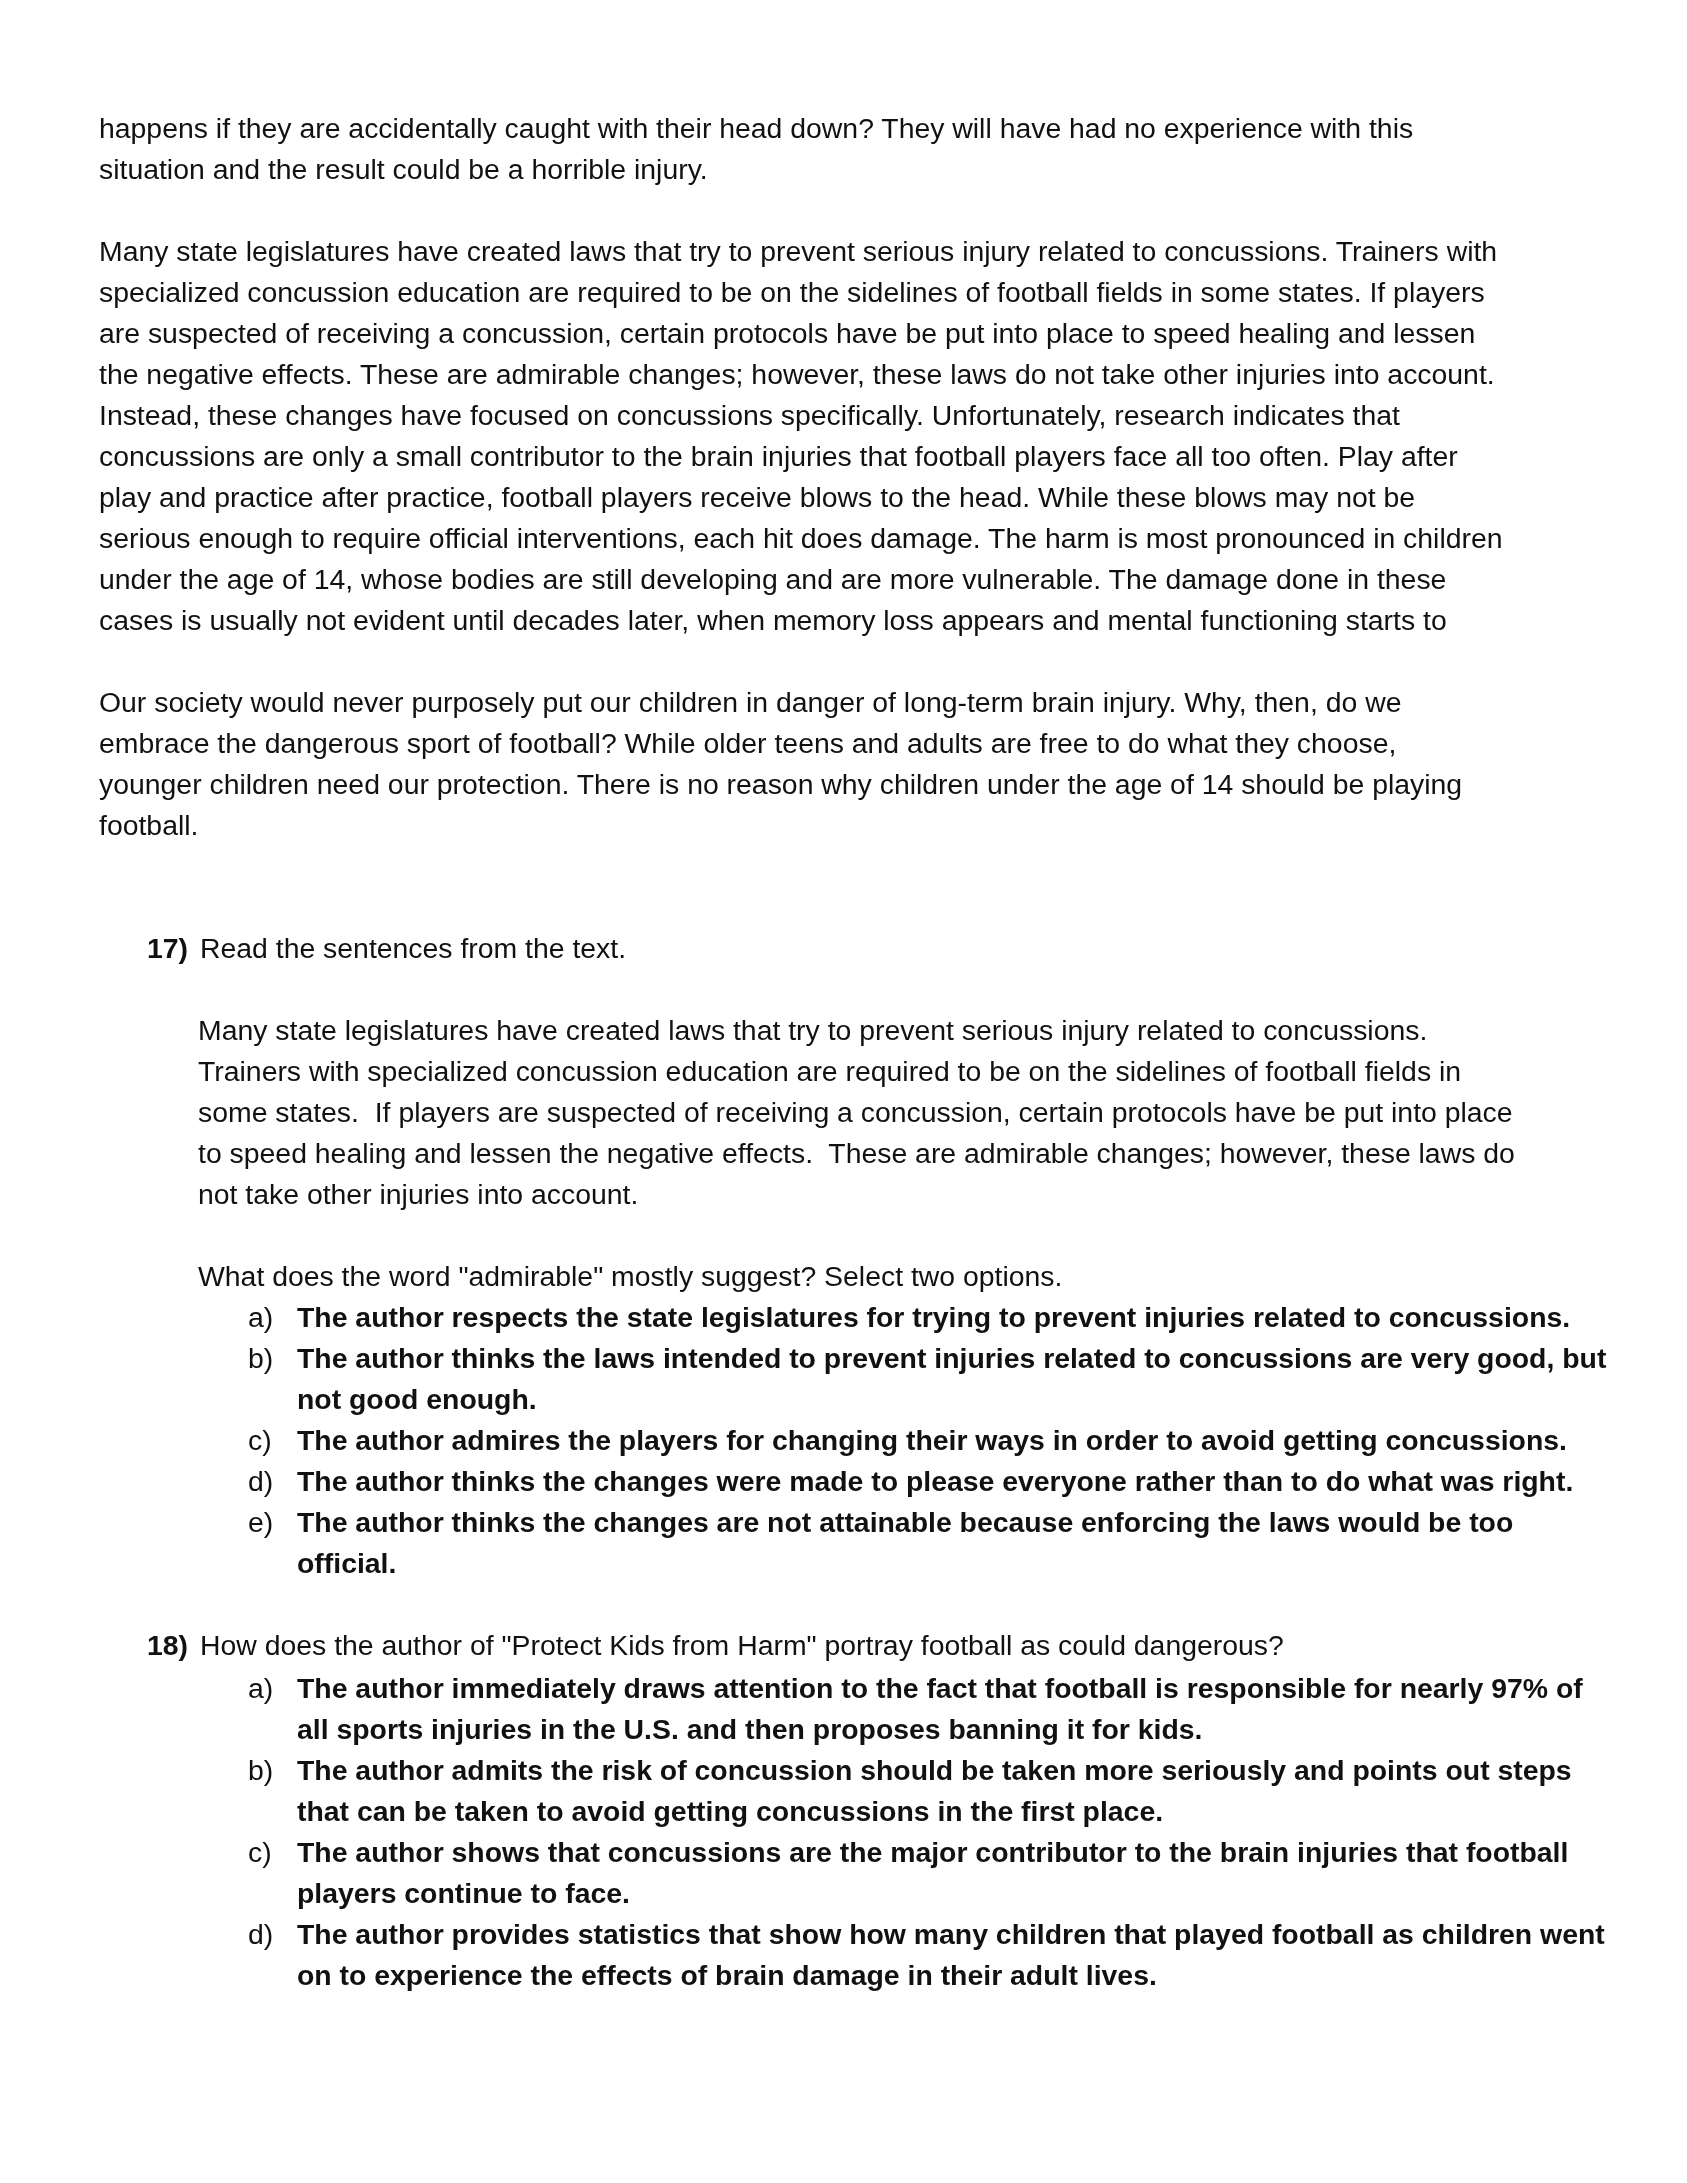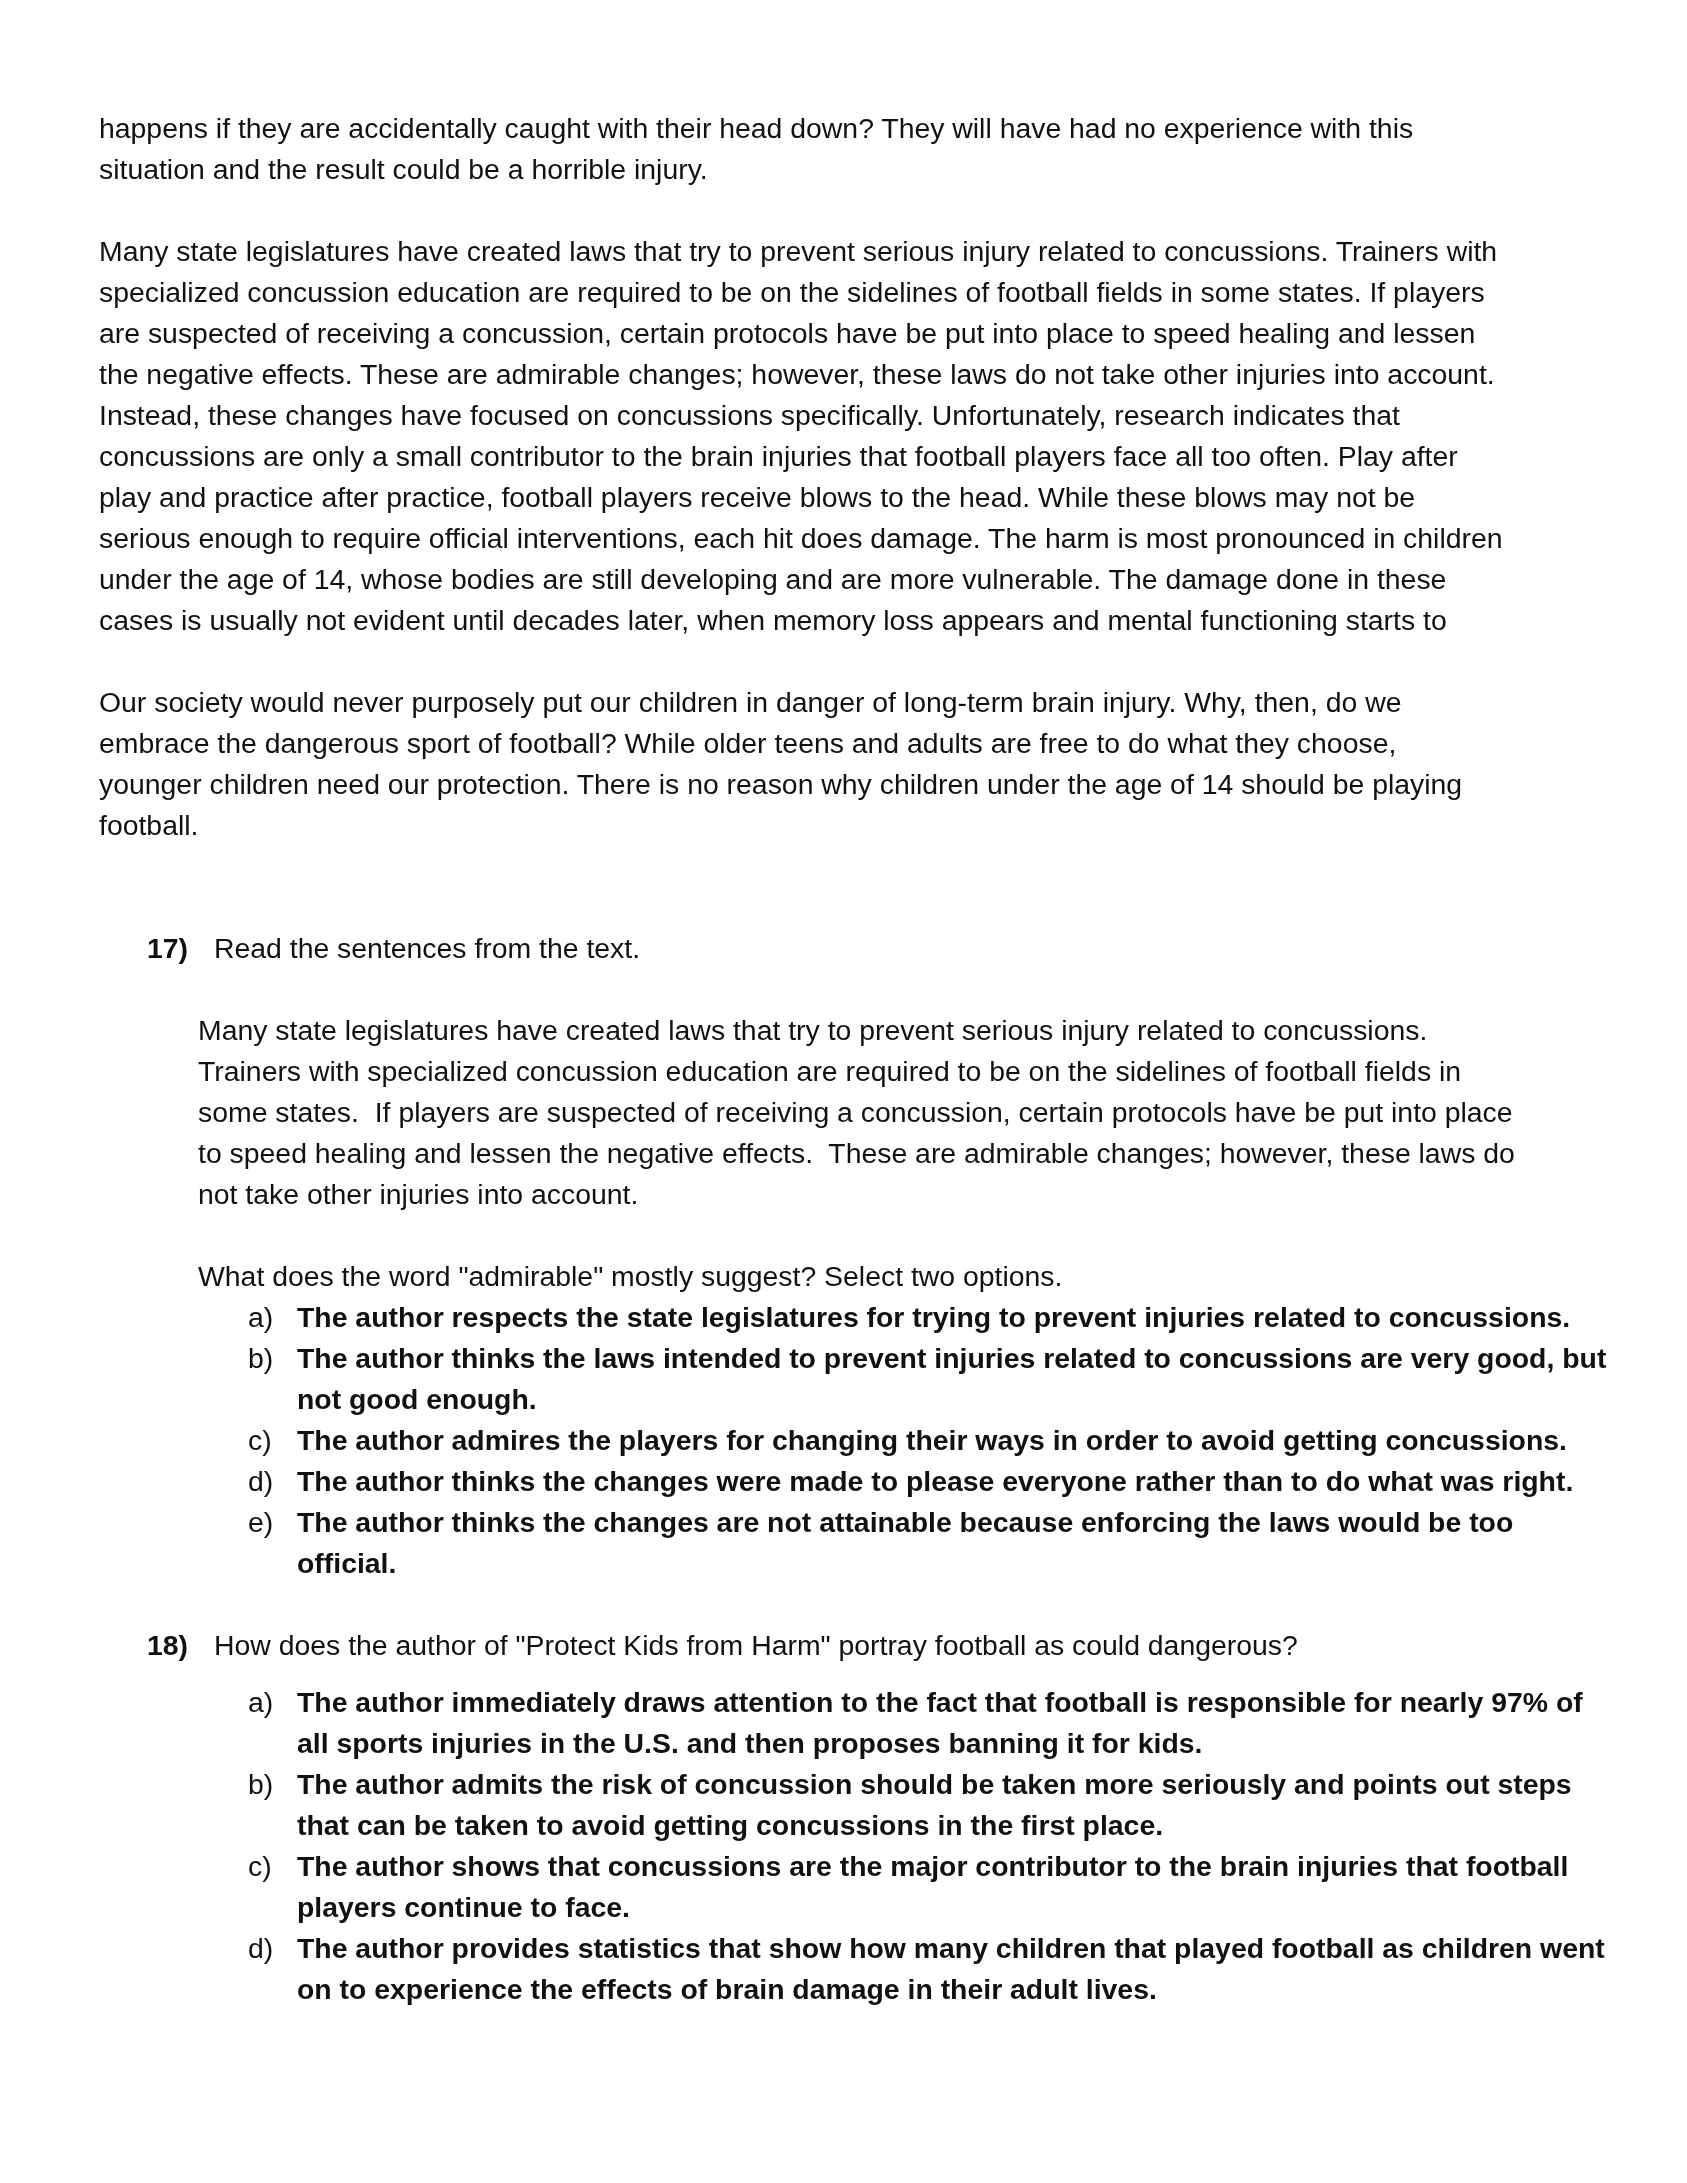--- a/index.html
+++ b/index.html
@@ -35,21 +35,21 @@
     padding-left: 99px;
     margin-bottom: 41px;
   }
   .q-num {
     position: absolute;
     left: 48px;
     top: 0;
     font-weight: bold;
   }
   .q-prompt {
-    margin: 16px;
+    margin: 2px;
   }
   .excerpt {
     margin: 41px 0 41px 0;
     width: 1396px;
   }
   .excerpt-line {
     display: block;
     white-space: pre;
   }
   .q-stem {

